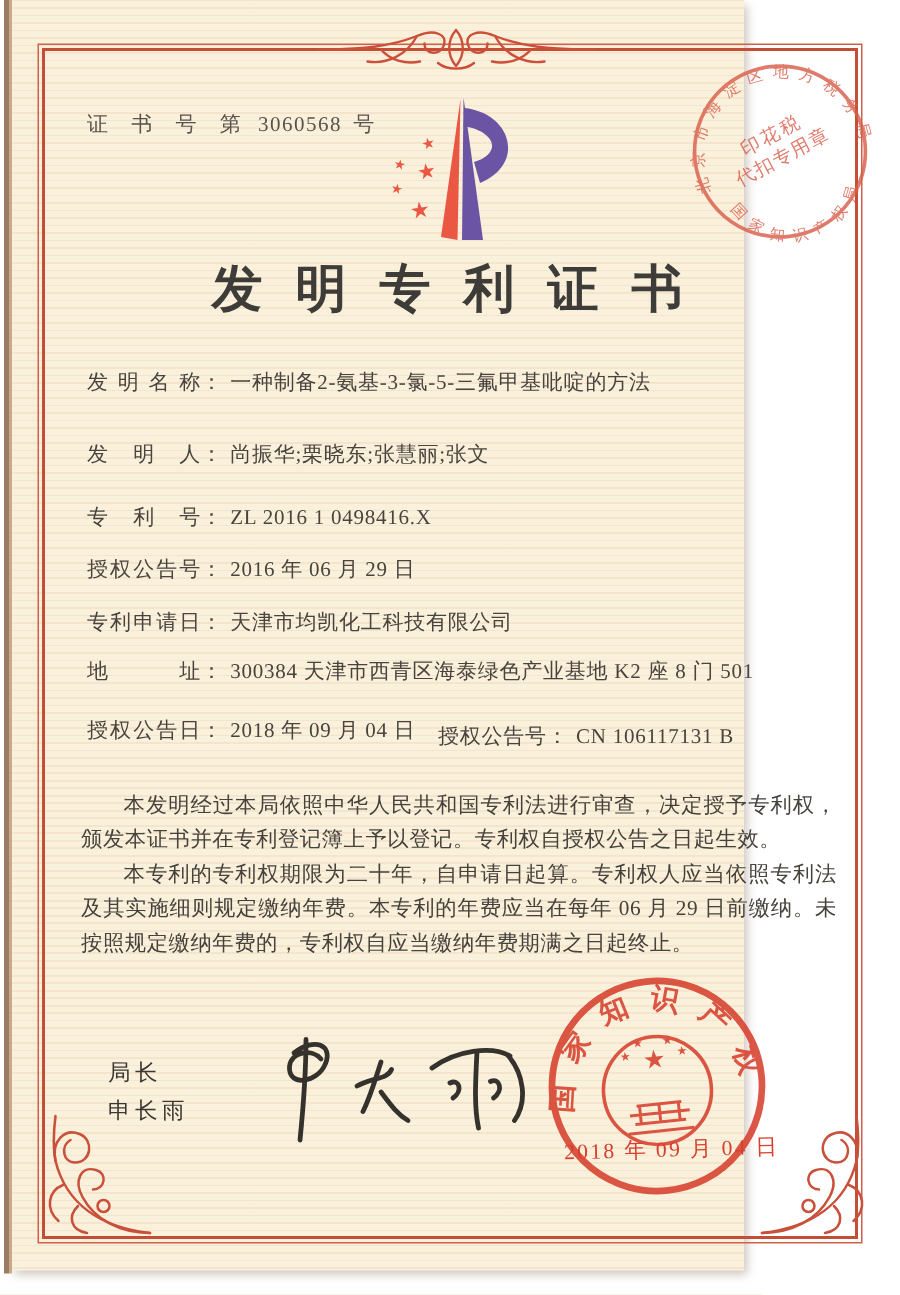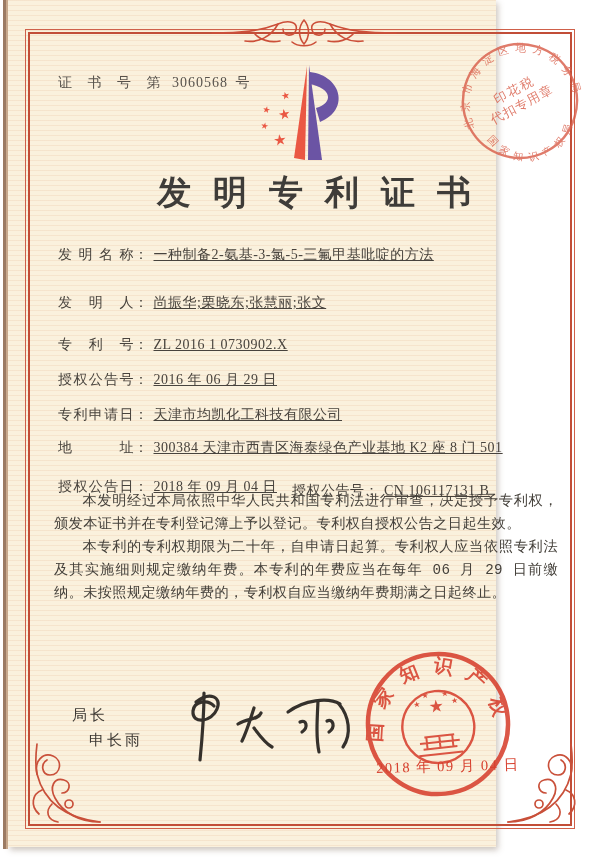--- a/index.html
+++ b/index.html
@@ -10,37 +10,37 @@
       background:linear-gradient(90deg,#ffffff 0 2px,#9c7b63 2px 5px,#c8a98d 5px 7px);}
   .paper{position:absolute;left:8px;top:0;width:488px;height:847px;
       background:#faf1dd;
       background-image:repeating-linear-gradient(180deg,rgba(223,160,118,.16) 0px,rgba(223,160,118,.16) 1px,rgba(0,0,0,0) 1px,rgba(0,0,0,0) 5px);
       box-shadow:2px 3px 6px rgba(110,90,70,.35);}
   .frame{position:absolute;left:20px;top:32px;width:540px;height:790px;
       border:2px solid #c24e38;outline:1px solid #cf604a;outline-offset:2px;}
   .certno{position:absolute;left:50px;top:74px;font-size:14px;color:#57524c;white-space:nowrap;}
   .certno .zh{letter-spacing:6px;}
   .certno .num{letter-spacing:1px;margin-left:2px;margin-right:4px;}
-  .title{position:absolute;left:36px;top:170px;width:540px;text-align:center;
+  .title{position:absolute;left:20px;top:170px;width:540px;text-align:center;
       font-size:34px;font-weight:600;color:#3e3c39;letter-spacing:22px;padding-left:22px;box-sizing:border-box;}
   .logo{position:absolute;left:244px;top:60px;width:104px;height:104px;}
   .orn-top{position:absolute;left:200px;top:10px;width:192px;height:44px;}
   .orn{position:absolute;width:82px;height:84px;}
   .orn-bl{left:14px;top:742px;}
   .orn-br{left:496px;top:742px;transform:scaleX(-1);}
   .fields{position:absolute;left:50px;top:0;width:500px;font-size:14px;color:#48433d;}
   .frow{position:absolute;white-space:nowrap;letter-spacing:.5px;}
   .flabel{display:inline-block;width:76px;text-align:justify;text-align-last:justify;vertical-align:bottom;font-family:Liberation Serif, serif;}
-  .fval{margin-left:5px;text-decoration:underline;}
+  .fval{margin-left:5px;}
   .grant2{position:absolute;left:234px;top:4px;white-space:nowrap;}
-  .paras{position:absolute;left:46px;top:490px;width:504px;font-size:14.2px;line-height:23px;
-      color:#45413b;text-align:justify;letter-spacing:.4px;font-family:Liberation Mono, monospace;}
+  .paras{position:absolute;left:46px;top:526px;width:504px;font-size:14.2px;line-height:23px;
+      color:#45413b;text-align:justify;letter-spacing:.4px;}
   .paras p{margin:0;text-indent:2em;}
   .sig-title{position:absolute;left:64px;top:706px;font-size:15px;letter-spacing:3px;color:#3b3732;}
-  .sig-name{position:absolute;left:64px;top:731px;font-size:15px;letter-spacing:3px;color:#3b3732;margin-left:17px;}
+  .sig-name{position:absolute;left:64px;top:731px;font-size:15px;letter-spacing:3px;color:#3b3732;}
   .sig-hand{position:absolute;left:158px;top:688px;width:200px;height:76px;}
   .seal-main{position:absolute;left:354px;top:648px;width:152px;height:152px;transform:rotate(-6deg);opacity:.88;}
   .seal-date{position:absolute;left:368px;top:757px;font-size:14.5px;color:#d7402e;letter-spacing:1.5px;
       transform:rotate(-1.5deg);white-space:nowrap;}
   .seal-tax{position:absolute;left:451px;top:40px;width:122px;height:122px;transform:rotate(-28deg);opacity:.82;}
   .footer{position:absolute;left:20px;top:795px;width:540px;text-align:center;font-size:13px;color:#4a453e;letter-spacing:2px;}
   svg{display:block;}
 </style>
 </head>
 <body>
@@ -122,21 +122,21 @@
     <div class="title">发明专利证书</div>
 
     <div class="fields">
       <div class="frow" style="top:246px">
         <span class="flabel">发明名称</span><span>：</span><span class="fval">一种制备2-氨基-3-氯-5-三氟甲基吡啶的方法</span>
       </div>
       <div class="frow" style="top:294px">
         <span class="flabel">发明人</span><span>：</span><span class="fval">尚振华;栗晓东;张慧丽;张文</span>
       </div>
       <div class="frow" style="top:336px">
-        <span class="flabel">专利号</span><span>：</span><span class="fval">ZL 2016 1 0730902.X</span>
+        <span class="flabel">专利号</span><span>：</span><span class="fval">ZL 2016 1 0498416.X</span>
       </div>
       <div class="frow" style="top:371px">
         <span class="flabel">授权公告号</span><span>：</span><span class="fval">2016 年 06 月 29 日</span>
       </div>
       <div class="frow" style="top:406px">
         <span class="flabel">专利申请日</span><span>：</span><span class="fval">天津市均凯化工科技有限公司</span>
       </div>
       <div class="frow" style="top:439px">
         <span class="flabel">地址</span><span>：</span><span class="fval">300384 天津市西青区海泰绿色产业基地 K2 座 8 门 501</span>
       </div>

